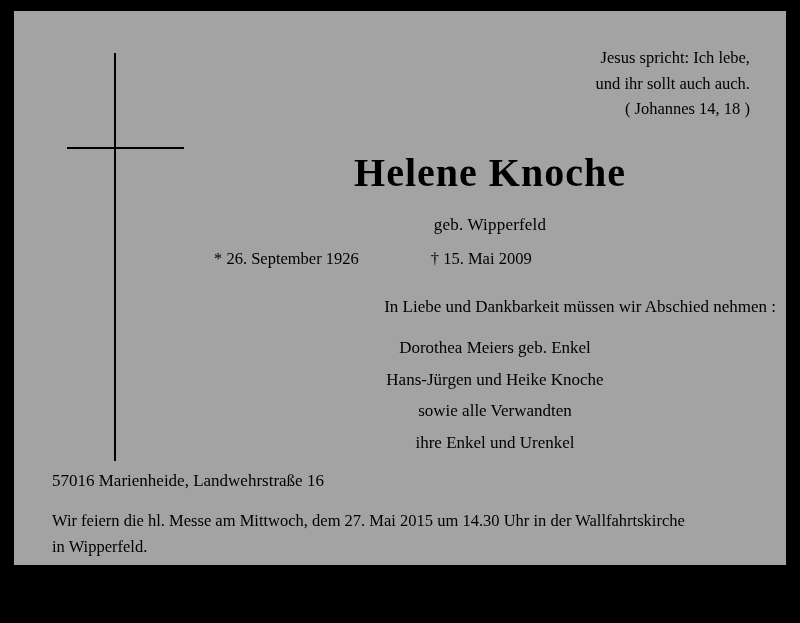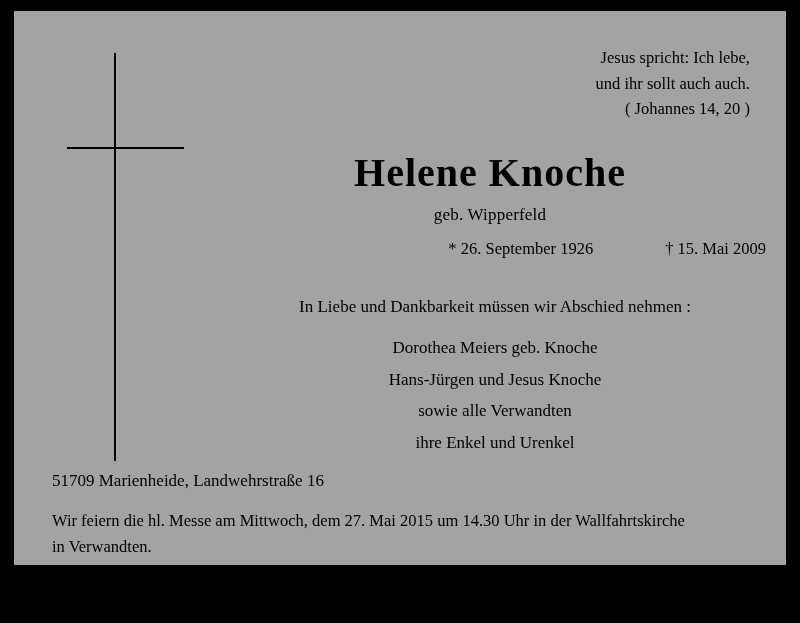--- a/index.html
+++ b/index.html
@@ -68,46 +68,47 @@
   }
   .deceased-name {
     font-size: 40px;
     letter-spacing: 1px;
     line-height: 1.1;
     margin: 0;
     font-weight: bold;
   }
   .maiden-name {
     font-size: 17px;
-    margin-top: 10px;
+    margin-top: 20px;
     letter-spacing: 0.2px;
   }
   .dates {
     margin-top: 14px;
     font-size: 16.5px;
     display: flex;
-    justify-content: flex-end;
+    justify-content: flex-start;
     gap: 72px;
   }
   .dates .birth, .dates .death {
     white-space: nowrap;
   }
 
   
   .mourning {
     position: absolute;
     left: 200px;
     right: 10px;
     top: 280px;
     text-align: center;
     font-size: 17px;
     line-height: 1.85;
   }
   .mourning .intro {
     margin-bottom: 10px;
+    text-align: right;
   }
   .mourning .survivor {
     white-space: nowrap;
   }
 
   
   .footer {
     position: absolute;
     left: 38px;
     right: 20px;
@@ -128,41 +129,41 @@
 <div class="obituary">
 
   <div class="cross">
     <div class="vertical"></div>
     <div class="horizontal"></div>
   </div>
 
   <div class="scripture">
     <div>Jesus spricht: Ich lebe,</div>
     <div>und ihr sollt auch auch.</div>
-    <div>( Johannes 14, 20 )</div>
+    <div>( Johannes 14, 18 )</div>
   </div>
 
   <div class="name-block">
     <div class="deceased-name">Helene Knoche</div>
     <div class="maiden-name">geb. Wipperfeld</div>
     <div class="dates">
       <span class="birth">*  26. September 1926</span>
       <span class="death">†  15. Mai 2009</span>
     </div>
   </div>
 
   <div class="mourning">
     <div class="intro">In Liebe und Dankbarkeit müssen wir Abschied nehmen :</div>
-    <div class="survivor">Dorothea Meiers geb. Knoche</div>
-    <div class="survivor">Hans-Jürgen und Jesus Knoche</div>
+    <div class="survivor">Dorothea Meiers geb. Enkel</div>
+    <div class="survivor">Hans-Jürgen und Heike Knoche</div>
     <div class="survivor">sowie alle Verwandten</div>
     <div class="survivor">ihre Enkel und Urenkel</div>
   </div>
 
   <div class="footer">
-    <div class="address">51709 Marienheide, Landwehrstraße 16</div>
+    <div class="address">57016 Marienheide, Landwehrstraße 16</div>
     <div class="service">
       <div>Wir feiern die hl. Messe am Mittwoch, dem 27. Mai 2015 um 14.30 Uhr in der Wallfahrtskirche</div>
-      <div>in Verwandten.</div>
+      <div>in Wipperfeld.</div>
     </div>
   </div>
 
 </div>
 
 </body></html>

